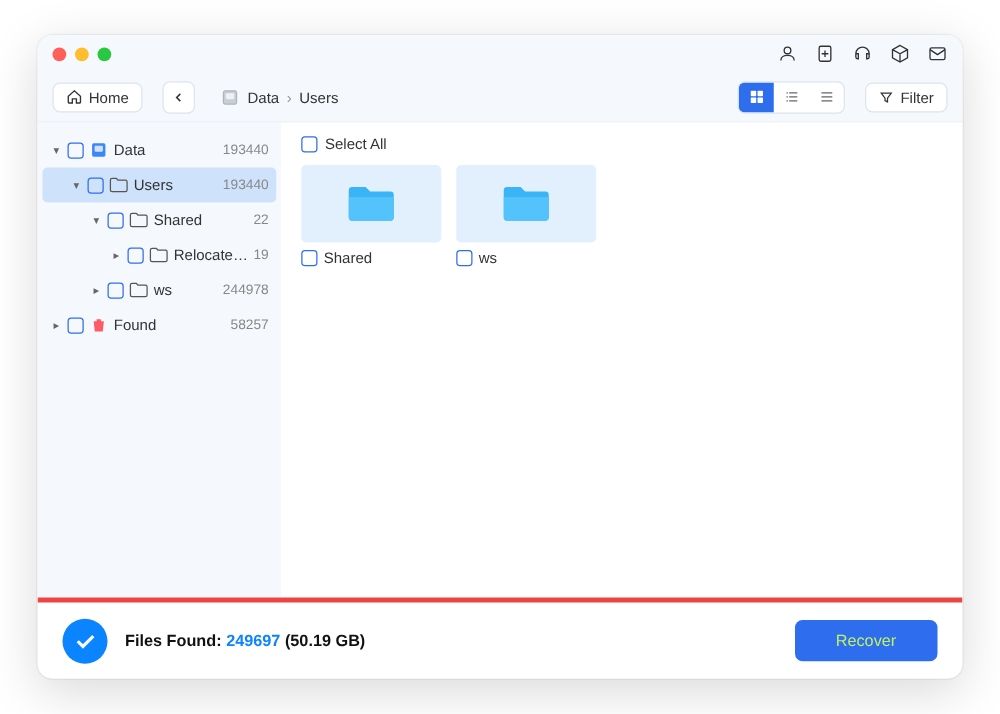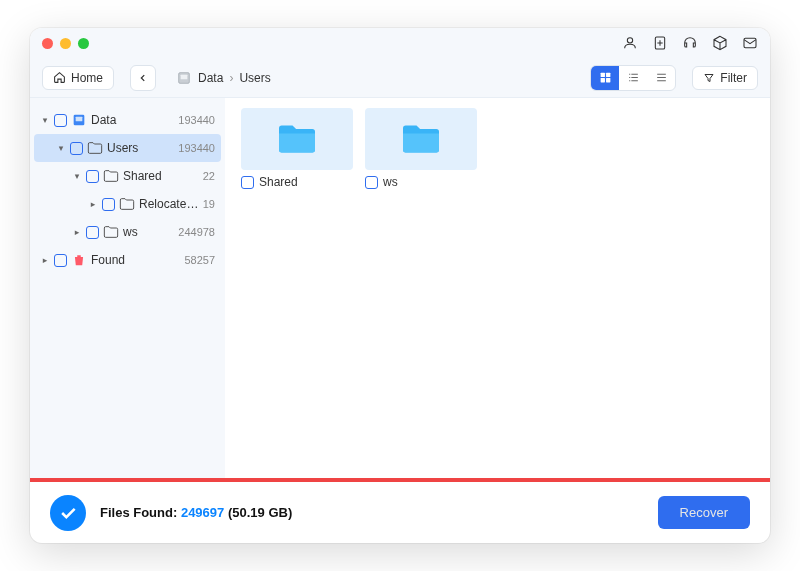--- a/index.html
+++ b/index.html
@@ -231,24 +231,24 @@
   background: #0a84ff;
   border-radius: 50%;
   display: flex; align-items: center; justify-content: center;
 }
 .status-circle svg { width: 20px; height: 20px; stroke: #fff; fill: none; stroke-width: 3; }
 .status-text { font-size: 13px; font-weight: 600; color: #111; }
 .status-text .count { color: #0a84ff; }
 .recover-btn {
   margin-left: auto;
   background: #2f6def;
-  color: #e5e5e5;
+  color: #bef264;
   border: none;
   border-radius: 6px;
-  padding: 9px 22px;
+  padding: 9px 33px;
   font-size: 13px;
   font-weight: 500;
   cursor: pointer;
 }
 </style>
 </head>
 <body>
 
 <div class="window">
 
@@ -406,20 +406,24 @@
           <span class="tree-icon">
             <svg width="14" height="16" viewBox="0 0 24 24">
               <path d="M5 7h14l-1.5 14h-11L5 7zM9 4h6v3H9zM3 7h18" fill="#ff5a68" stroke="#ff5a68" stroke-width="0"></path>
             </svg>
           </span>
           <span class="tree-label">Found</span>
           <span class="tree-count">58257</span>
         </div>
       </div>
     <div class="main">
+      <div class="select-all">
+        <span class="tree-check"></span>
+        <span>Select All</span>
+      </div>
       <div class="folder-grid" id="folder-grid">
           <div class="folder-card">
             <div class="folder-thumb">
               <svg viewBox="0 0 48 40">
                 <path d="M4 8a3 3 0 0 1 3-3h12l4 4h18a3 3 0 0 1 3 3v20a3 3 0 0 1-3 3H7a3 3 0 0 1-3-3V8z" fill="#39b4f7"></path>
                 <path d="M4 14h40v18a3 3 0 0 1-3 3H7a3 3 0 0 1-3-3V14z" fill="#55c3fb"></path>
               </svg>
             </div>
             <div class="folder-name">
               <span class="tree-check"></span>

